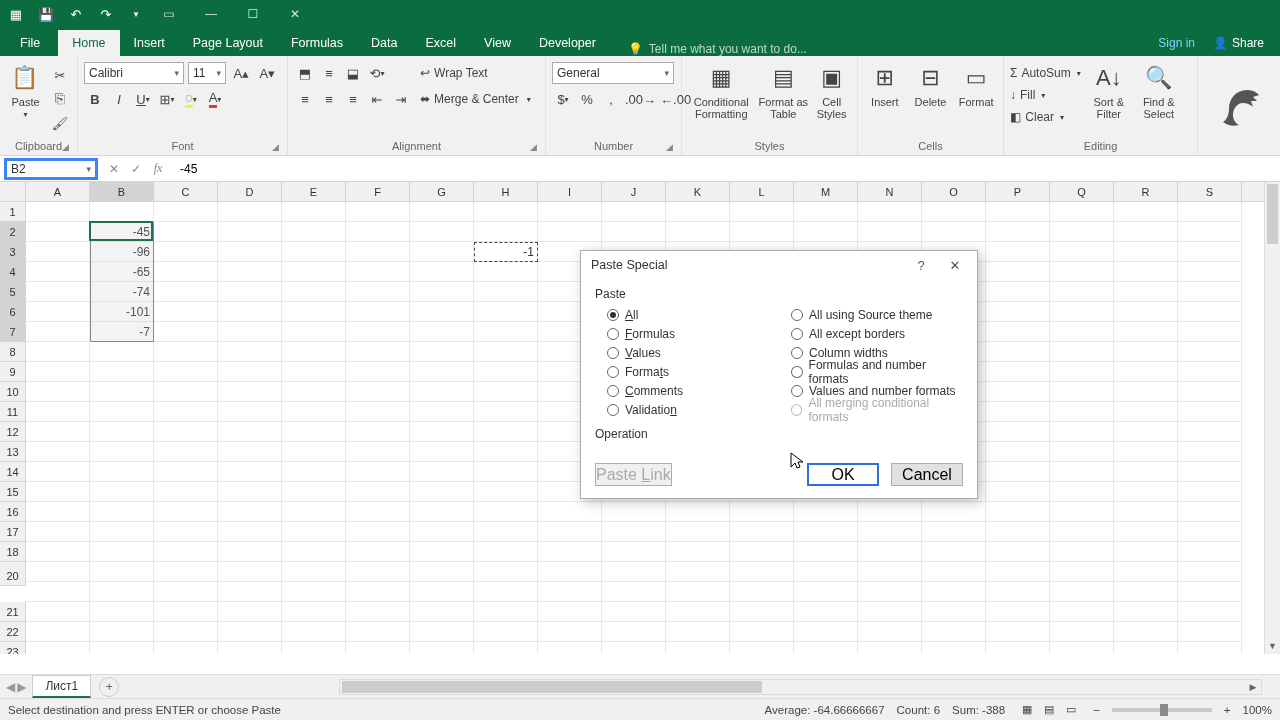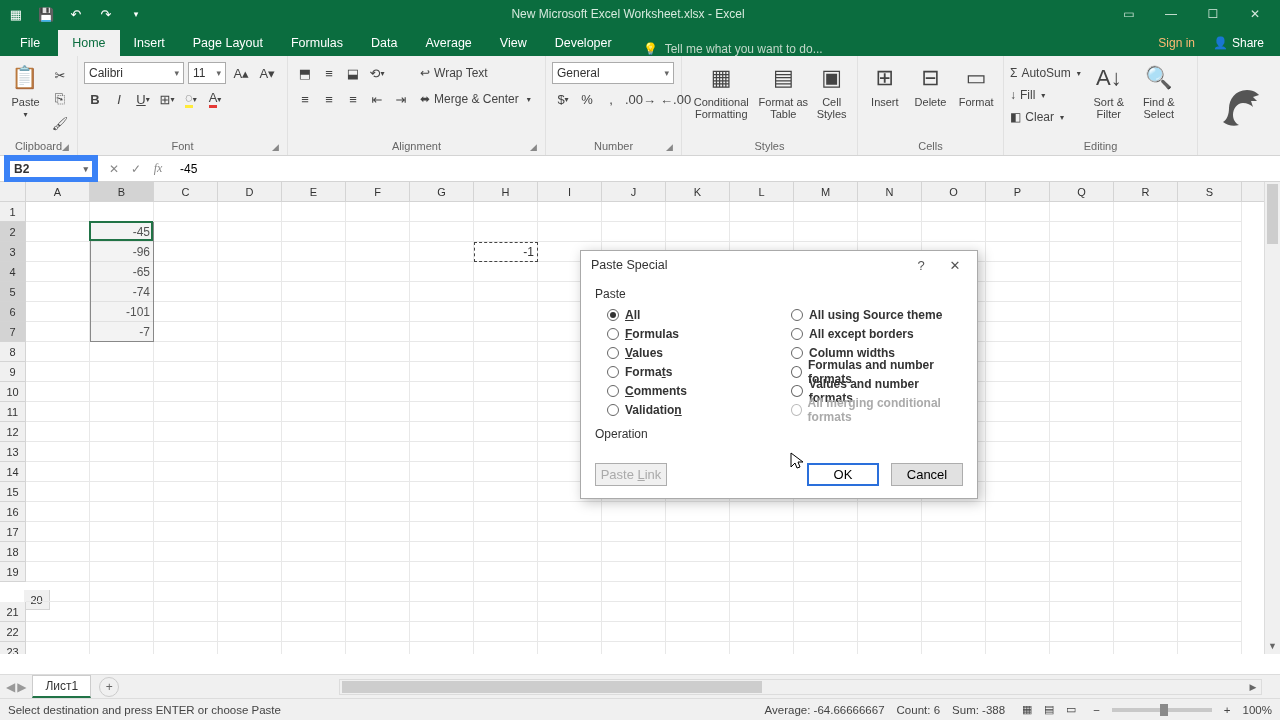--- a/index.html
+++ b/index.html
@@ -12,41 +12,41 @@
 .title-text { flex: 1; text-align: center; font-size: 12px; color:#d6e9dd;}
 .win-controls { display: flex; gap: 0; }
 .win-btn { width: 42px; height: 28px; display:flex; align-items:center; justify-content:center; font-size:12px; color:#d6e9dd;}
 
 
 .tabstrip { height: 28px; background: #0b6d3f; display: flex; align-items: flex-end; padding-left: 2px; }
 .tab { padding: 6px 14px; color: #fff; font-size: 12.5px; cursor: pointer; }
 .tab.file { background: #0b6d3f; color: #fff; padding: 6px 18px;}
 .tab.active { background: #f1f1f1; color: #0b6d3f; }
 .tabstrip-right { margin-left: auto; display: flex; align-items: center; padding-right: 8px; }
-.signin { color: #fdba74; padding: 6px 10px; font-size: 12px;}
+.signin { color: #7dd3fc; padding: 6px 10px; font-size: 12px;}
 .share-btn { color: #fff; display: flex; align-items: center; gap: 4px; padding:6px 8px;}
 .tell-me { display:flex; align-items:center; color:#c1d8c9; gap:6px; margin-left: 18px; }
 
 
 .ribbon { height: 100px; background: #f1f1f1; border-bottom: 1px solid #d4d4d4; display: flex; }
 .group { border-right: 1px solid #e1e1e1; padding: 2px 6px 0 6px; display: flex; flex-direction: column; }
 .group-body { flex:1; display:flex; align-items:flex-start; gap:4px; padding-top:4px; }
 .group-label { text-align: center; font-size: 11px; color: #666; padding: 2px 0 3px 0; position:relative;}
 .group-label .launcher { position:absolute; right:2px; bottom:3px; font-size:9px; color:#888;}
 .rb-btn { height: 22px; min-width:22px; display:flex; align-items:center; justify-content:center; border:1px solid transparent; font-size:13px; color:#444;}
 .big-btn { display:flex; flex-direction:column; align-items:center; width:48px; font-size:11px; color:#444; gap:2px;}
 .big-btn .icon{height:32px; width:32px; display:flex; align-items:center; justify-content:center; font-size:22px;}
 .combo { height:22px; border:1px solid #ababab; background:#fff; display:flex; align-items:center; padding:0 4px; font-size:12px;}
 .combo .dd { margin-left:auto; font-size:9px; color:#666; padding-left:4px;}
 .checkbox-row { display:flex; align-items:center; gap:4px; font-size:12px; color:#444; height:22px;}
 .dragon { width:48px; height:48px; margin:6px; }
 
 
 .formulabar { height: 26px; border-bottom: 1px solid #d4d4d4; display:flex; align-items:center; background:#fff;}
-.namebox { width: 94px; height:22px; margin:2px 0 2px 4px; border:6px solid #3b82f6; display:flex; align-items:center; padding:8px 4px; font-size:12px;font-weight:bold;}
+.namebox { width: 94px; height:22px; margin:2px 0 2px 4px; border:3px solid #3b82f6; display:flex; align-items:center; padding:8px 4px; font-size:12px;}
 .namebox .dd{margin-left:auto; font-size:9px; color:#666;}
 .fb-btns { display:flex; gap:2px; margin:0 6px;}
 .fb-btn{width:20px; height:20px; display:flex; align-items:center; justify-content:center; color:#888; font-size:12px;}
 .fx{font-style:italic; font-family:'Times New Roman',serif;}
 .formula-input{flex:1; height:22px; border:none; padding:0 6px; font-size:12px;}
 
 
 .grid-area{position:relative; height: 492px; }
 .colheads{height:20px; display:flex; background:#f0f0f0; border-bottom:1px solid #d4d4d4;}
 .corner{width:26px; border-right:1px solid #d4d4d4; background:#f0f0f0;}
@@ -89,58 +89,57 @@
 .radio-row{display:flex; align-items:center; gap:6px; height:19px; padding-left:12px;}
 .radio{width:12px; height:12px; border:1px solid #666; border-radius:50%; display:flex; align-items:center; justify-content:center;}
 .radio.checked::after{content:''; width:6px; height:6px; background:#333; border-radius:50%;}
 .radio.checkedblue{border-color:#2a6fdb;}
 .radio.checkedblue::after{content:''; width:6px; height:6px; background:#2a6fdb; border-radius:50%;}
 .radio.disabled{border-color:#bbb;}
 .radio-label{font-size:12px;}
 .radio-label.disabled{color:#aaa;}
 .focus-box{border:1px dotted #777; padding:0 2px;}
 .two-col{display:flex;}
-.two-col>div{flex:1;font-weight:bold;}
+.two-col>div{flex:1;}
 .chk{width:12px; height:12px; border:1px solid #666;}
 .dlg-btns{display:flex; gap:12px; justify-content:flex-end; padding:8px 14px 12px 14px; align-items:center;}
-.btn{min-width:72px; height:23px; border:1px solid #adadad; background:#e1e1e1; font-size:13px;}
+.btn{min-width:72px; height:23px; border:1px solid #adadad; background:#e1e1e1; font-size:16px;}
 .btn.def{border:2px solid #2a6fdb; background:#fff;}
 .btn.dis{color:#aaa; background:#f0f0f0;}
 .underline-accel{text-decoration:underline;}
 
 .cursor-arrow{position:absolute; width:16px; height:20px; pointer-events:none; z-index:9999;}
 </style>
 </head>
 <body>
 
 <div class="titlebar">
   <div class="qa-toolbar">
     <div class="qa-btn">▦</div>
     <div class="qa-btn">💾</div>
     <div class="qa-btn">↶</div>
     <div class="qa-btn">↷</div>
     <div class="qa-btn" style="font-size:9px;">▾</div>
   </div>
-  <div class="title-text">New Microsoft Excel Worksheet.xlsx - Excel</div>
   <div class="win-controls">
     <div class="win-btn">▭</div>
     <div class="win-btn">—</div>
     <div class="win-btn">☐</div>
     <div class="win-btn">✕</div>
   </div>
 </div>
 
 <div class="tabstrip">
   <div class="tab file">File</div>
   <div class="tab active">Home</div>
   <div class="tab">Insert</div>
   <div class="tab">Page Layout</div>
   <div class="tab">Formulas</div>
   <div class="tab">Data</div>
-  <div class="tab">Average</div>
+  <div class="tab">Excel</div>
   <div class="tab">View</div>
   <div class="tab">Developer</div>
   <div class="tell-me">
     <span>💡</span>
     <span>Tell me what you want to do...</span>
   </div>
   <div class="tabstrip-right">
     <div class="signin">Sign in</div>
     <div class="share-btn">
       <span>👤</span>
@@ -740,21 +739,21 @@
       <div class="cell" style="left: 602px; top: 360px;"></div>
       <div class="cell" style="left: 666px; top: 360px;"></div>
       <div class="cell" style="left: 730px; top: 360px;"></div>
       <div class="cell" style="left: 794px; top: 360px;"></div>
       <div class="cell" style="left: 858px; top: 360px;"></div>
       <div class="cell" style="left: 922px; top: 360px;"></div>
       <div class="cell" style="left: 986px; top: 360px;"></div>
       <div class="cell" style="left: 1050px; top: 360px;"></div>
       <div class="cell" style="left: 1114px; top: 360px;"></div>
       <div class="cell" style="left: 1178px; top: 360px;"></div>
-      <div class="rowhead" style="top: 388px; margin-left: 24px;">20</div>
+      <div class="rowhead" style="top: 364px;">20</div>
       <div class="cell" style="left: 26px; top: 380px;"></div>
       <div class="cell" style="left: 90px; top: 380px;"></div>
       <div class="cell" style="left: 154px; top: 380px;"></div>
       <div class="cell" style="left: 218px; top: 380px;"></div>
       <div class="cell" style="left: 282px; top: 380px;"></div>
       <div class="cell" style="left: 346px; top: 380px;"></div>
       <div class="cell" style="left: 410px; top: 380px;"></div>
       <div class="cell" style="left: 474px; top: 380px;"></div>
       <div class="cell" style="left: 538px; top: 380px;"></div>
       <div class="cell" style="left: 602px; top: 380px;"></div>

